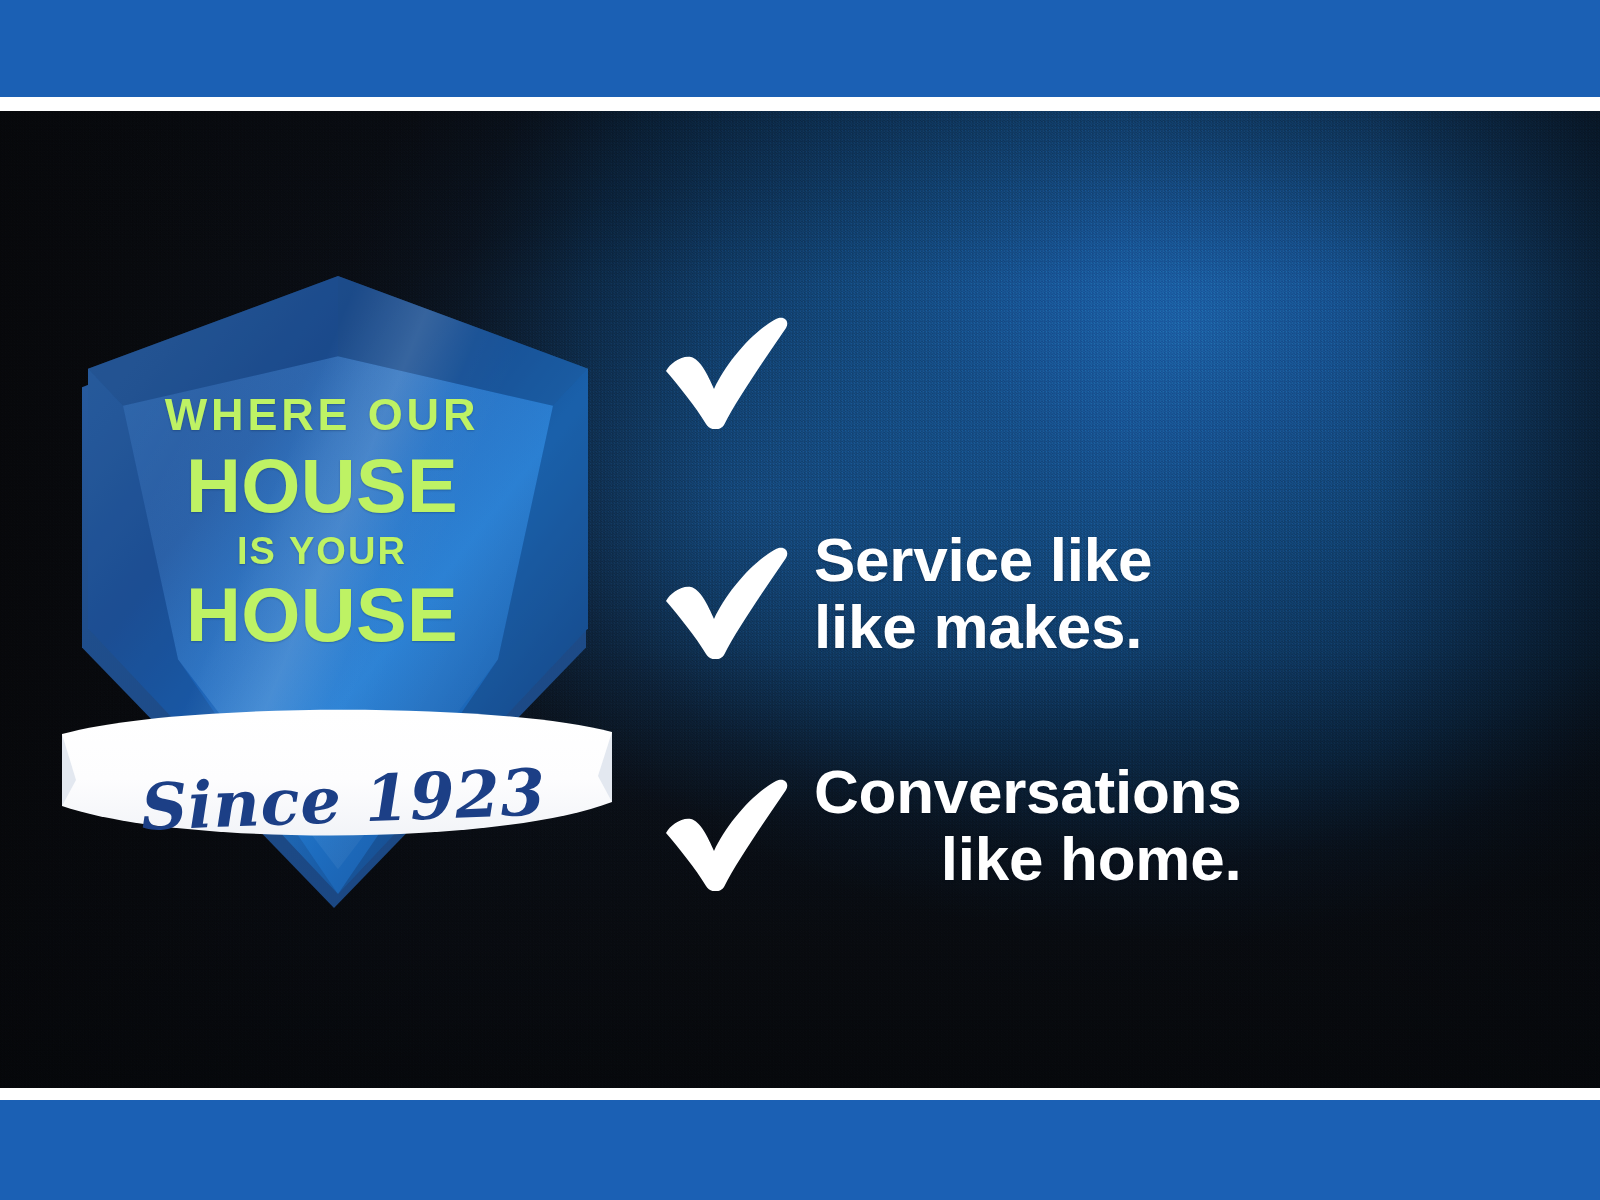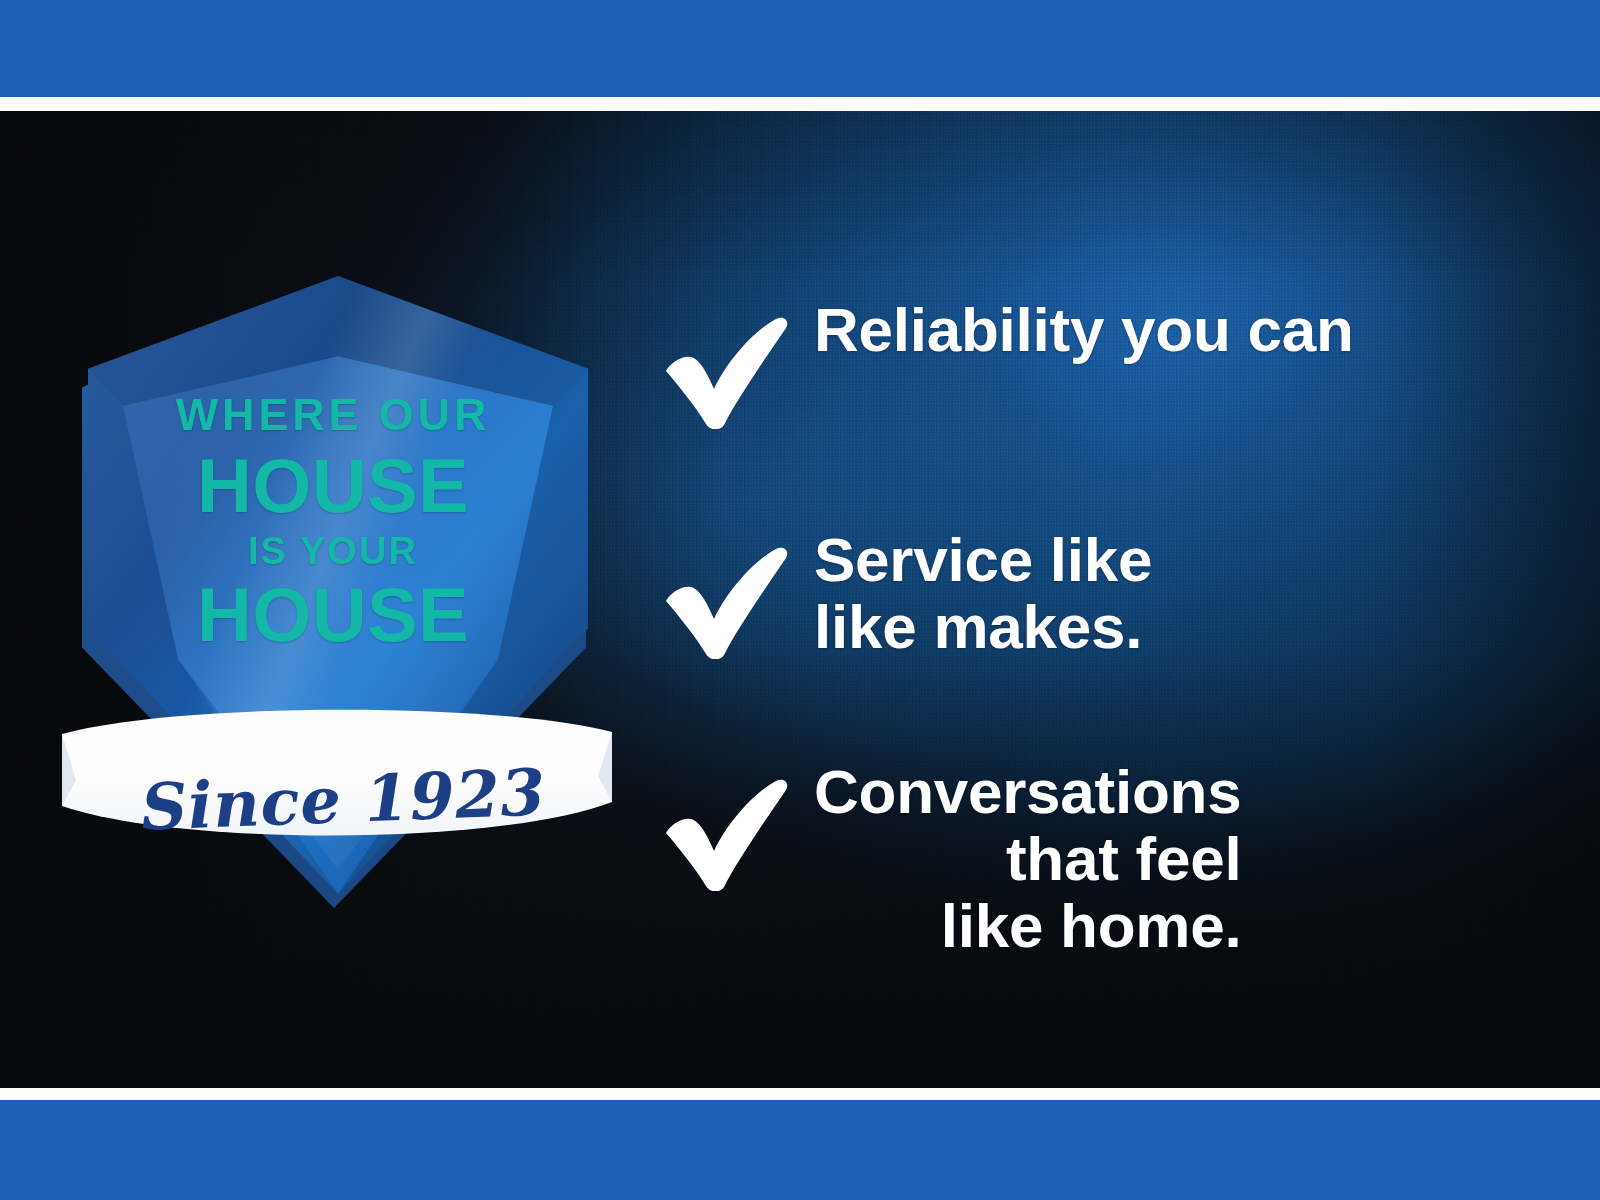--- a/index.html
+++ b/index.html
@@ -185,25 +185,25 @@
     background:linear-gradient(112deg,
       rgba(255,255,255,0) 36%,
       rgba(255,255,255,0.13) 47%,
       rgba(255,255,255,0.02) 55%,
       rgba(255,255,255,0) 62%);
     clip-path:polygon(50% 0%, 100% 15%, 100% 57%, 50% 100%, 0% 57%, 0% 15%);
   }
 
   
   #shield-text {
-    position:absolute; left:15px; top:0; width:500px; height:618px;
+    position:absolute; left:4px; top:0; width:500px; height:618px;
     display:flex; flex-direction:column;
     align-items:center; justify-content:flex-start;
     padding-top:116px;
-    color:#14b8a6;
+    color:#bef264;
     text-align:center;
     z-index:6;
   }
   .s-line {
     font-weight:bold;
     letter-spacing:0.055em;
     line-height:1;
     text-transform:uppercase;
     white-space:nowrap;
     text-shadow:0 1px 2px rgba(10,30,60,.28);
@@ -330,21 +330,20 @@
       <div class="bullet">
         <div class="check">
           <svg viewBox="0 0 132 116" aria-hidden="true">
             <path d="M6 58 C10 50, 22 42, 31 44 C40 46, 48 62, 54 76
                      C66 50, 92 19, 116 6 C124 2, 130 8, 126 15
                      C104 47, 76 88, 64 112 C60 118, 50 118, 46 111
                      C36 94, 18 72, 6 58 Z" fill="#ffffff"></path>
           </svg>
         </div>
         <div class="btext">
-          <span class="l">Reliability you can</span>
         </div>
       </div>
 
       <div class="bullet">
         <div class="check">
           <svg viewBox="0 0 132 116" aria-hidden="true">
             <path d="M6 58 C10 50, 22 42, 31 44 C40 46, 48 62, 54 76
                      C66 50, 92 19, 116 6 C124 2, 130 8, 126 15
                      C104 47, 76 88, 64 112 C60 118, 50 118, 46 111
                      C36 94, 18 72, 6 58 Z" fill="#ffffff"></path>
@@ -360,21 +359,20 @@
         <div class="check">
           <svg viewBox="0 0 132 116" aria-hidden="true">
             <path d="M6 58 C10 50, 22 42, 31 44 C40 46, 48 62, 54 76
                      C66 50, 92 19, 116 6 C124 2, 130 8, 126 15
                      C104 47, 76 88, 64 112 C60 118, 50 118, 46 111
                      C36 94, 18 72, 6 58 Z" fill="#ffffff"></path>
           </svg>
         </div>
         <div class="btext">
           <span class="l">Conversations</span>
-          <span class="l">that feel</span>
           <span class="l">like home.</span>
         </div>
       </div>
 
     </div>
   </div>
 
   <div class="white-gap bottom"></div>
   <div class="brand-bar bottom"></div>
 

